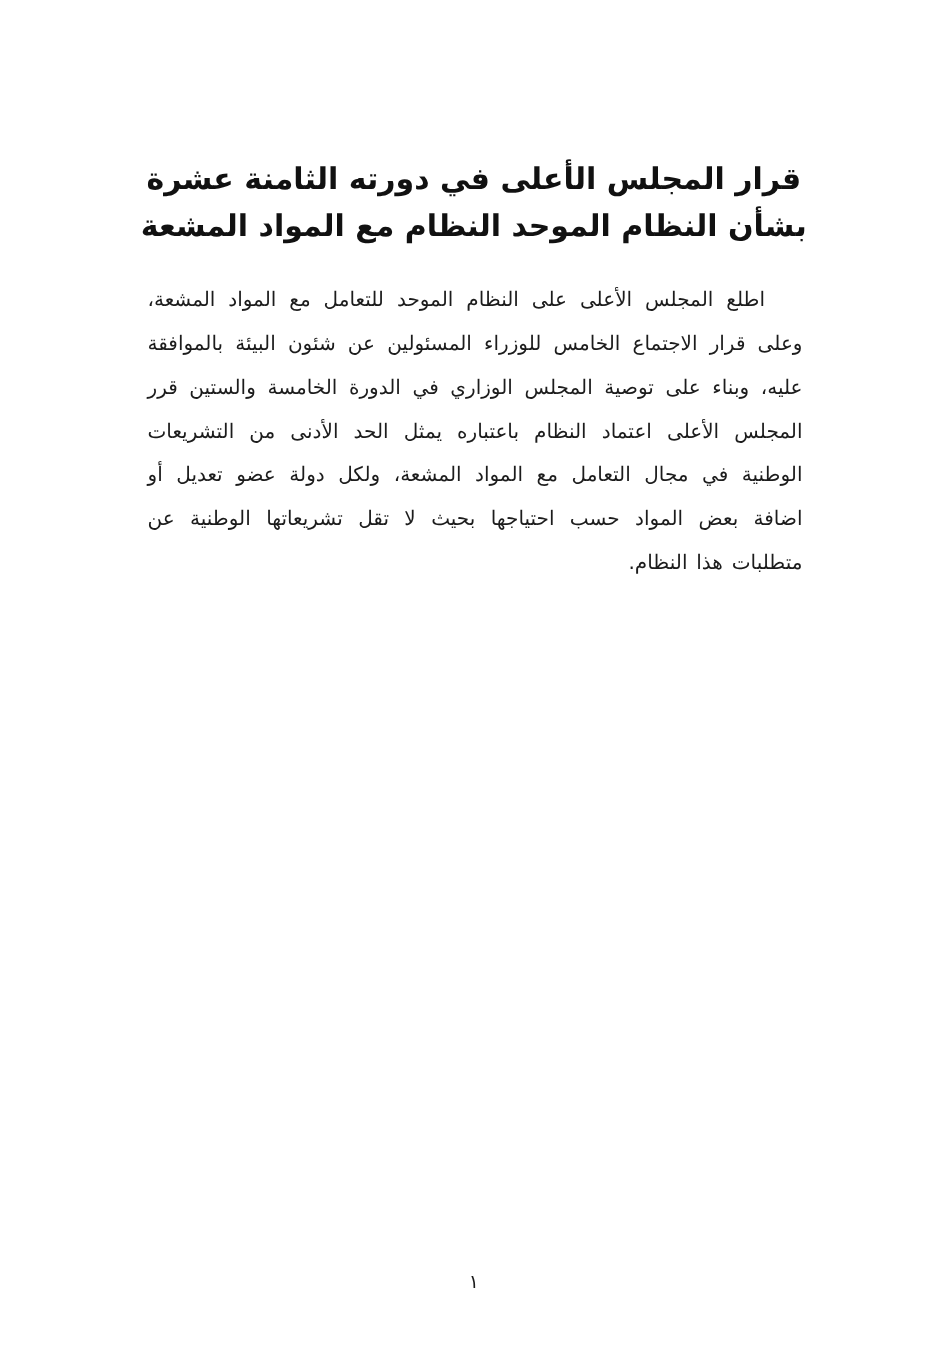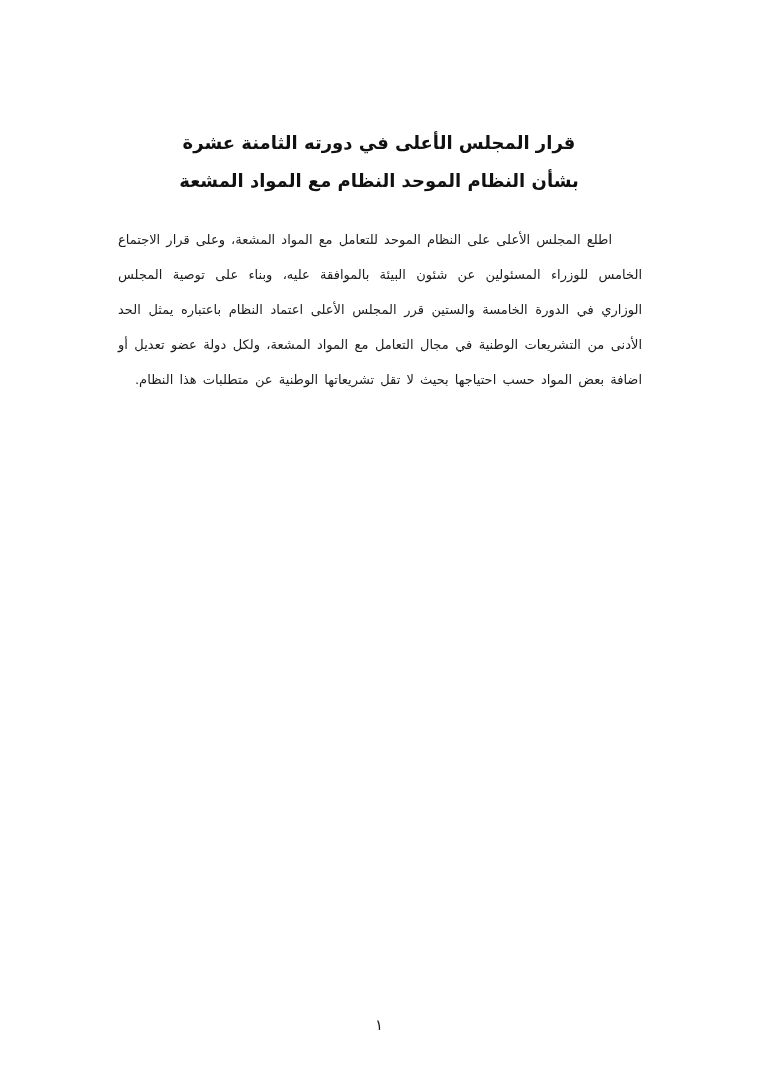--- a/index.html
+++ b/index.html
@@ -18,38 +18,38 @@
   }
   .title {
     position: absolute;
     top: 124px;
     left: 0;
     width: 100%;
     margin: 0;
     text-align: center;
     direction: rtl;
     font-weight: bold;
-    font-size: 18px;
+    font-size: 24px;
     line-height: 38px;
     letter-spacing: 0.5px;
     color: #111111;
   }
   .title .title-line {
     display: block;
   }
   .body-paragraph {
     position: absolute;
     top: 222px;
     left: 118px;
     width: 524px;
     margin: 0;
     direction: rtl;
     text-align: justify;
     text-indent: 30px;
-    font-size: 13px;
+    font-size: 16px;
     line-height: 35px;
     color: #1c1c1c;
     word-spacing: 2px;
   }
   .page-number {
     position: absolute;
     top: 1016px;
     left: 0;
     width: 100%;
     text-align: center;

